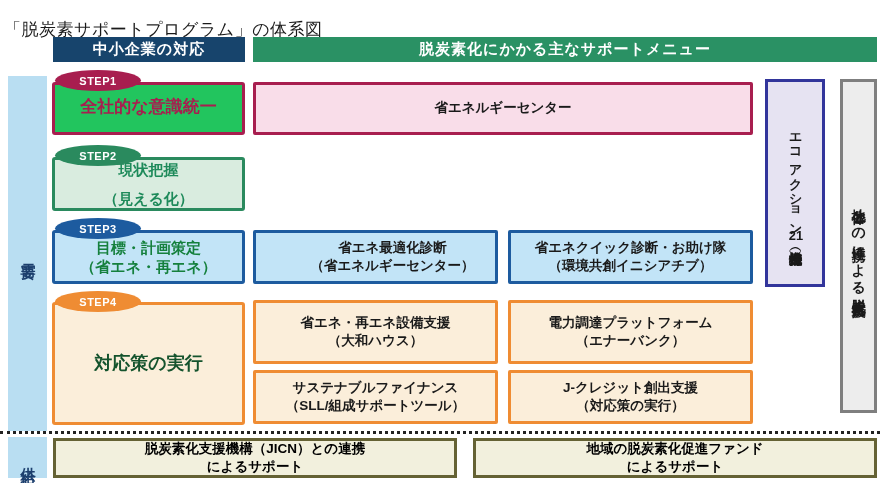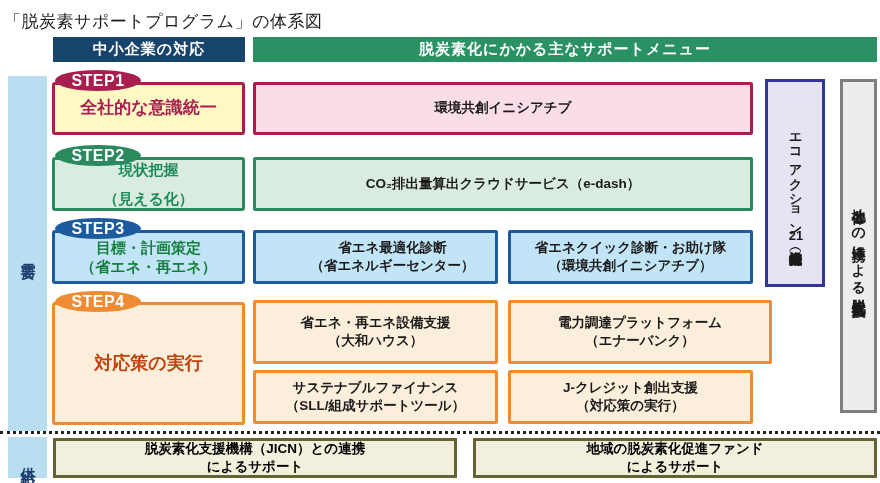--- a/index.html
+++ b/index.html
@@ -23,29 +23,29 @@
     background:#b9def2; color:#1c3f6e; font-weight:bold; font-size:15px;
     display:flex; align-items:center; justify-content:center;
     writing-mode:vertical-rl; text-orientation:upright; letter-spacing:3px;
   }
 
   .stepbox {
     border-style:solid; border-width:3px; border-radius:3px;
     display:flex; flex-direction:column; align-items:center; justify-content:center;
     text-align:center; font-weight:bold; line-height:1.3;
   }
-  .s1 { background:#fef9c3; border-color:#a81e4f; color:#a81e4f; font-size:17px; }
+  .s1 { background:#22c55e; border-color:#a81e4f; color:#a81e4f; font-size:17px;font-family:Liberation Mono, monospace; }
   .s2 { background:#d9ecdf; border-color:#2a8a5e; color:#1e8a5a; font-size:15px; }
   .s3 { background:#c2e4f7; border-color:#1d5b9f; color:#15803d; font-size:15px; }
-  .s4 { background:#fbeeda; border-color:#ef8c33; color:#c2410c; font-size:18px; }
+  .s4 { background:#fbeeda; border-color:#ef8c33; color:#14532d; font-size:18px; }
 
   .badge {
     border-radius:50%;
     display:flex; align-items:center; justify-content:center;
-    color:#ffffff; font-weight:bold; font-size:16px; letter-spacing:0.5px;
+    color:#ffffff; font-weight:bold; font-size:11px; letter-spacing:0.5px;
     z-index:3;
   }
   .b1 { background:#a81e4f; } .b2 { background:#2a8a5e; }
   .b3 { background:#1d5b9f; } .b4 { background:#ef8c33; }
 
   .supbox {
     border-style:solid; border-width:3px; border-radius:2px;
     display:flex; flex-direction:column; align-items:center; justify-content:center;
     text-align:center; color:#1a1a1a; font-weight:bold; font-size:13.5px; line-height:1.35;
   }
@@ -70,21 +70,21 @@
     background:#f2f0dd; border:3px solid #656234;
     display:flex; flex-direction:column; align-items:center; justify-content:center;
     text-align:center; color:#000000; font-weight:bold; font-size:13.5px; line-height:1.3;
   }
 </style>
 </head>
 <body>
 
 <div id="canvas">
 
-  <div class="abs page-title" style="left:4px; top:10px;">「脱炭素サポートプログラム」の体系図</div>
+  <div class="abs page-title" style="left:4px; top:18px;">「脱炭素サポートプログラム」の体系図</div>
 
   <div class="abs col-header hdr-navy" style="left:53px; top:37px; width:192px; height:25px;">中小企業の対応</div>
   <div class="abs col-header hdr-green" style="left:253px; top:37px; width:624px; height:25px;">脱炭素化にかかる主なサポートメニュー</div>
 
   <div class="abs band" style="left:8px; top:76px; width:39px; height:355px;">需要</div>
   <div class="abs band" style="left:8px; top:437px; width:39px; height:41px;">供給</div>
 
   <div class="abs badge b1" style="left:55px; top:70px; width:86px; height:21px;">STEP1</div>
   <div class="abs stepbox s1" style="left:52px; top:82px; width:193px; height:53px;">
     <span>全社的な意識統一</span>
@@ -101,41 +101,38 @@
     <span>目標・計画策定</span>
     <span>（省エネ・再エネ）</span>
   </div>
 
   <div class="abs badge b4" style="left:55px; top:291px; width:86px; height:21px;">STEP4</div>
   <div class="abs stepbox s4" style="left:52px; top:302px; width:193px; height:123px;">
     <span>対応策の実行</span>
   </div>
 
   <div class="abs supbox p1" style="left:253px; top:82px; width:500px; height:53px;">
-    <span>環境共創イニシアチブ</span>
+    <span>省エネルギーセンター</span>
   </div>
 
-  <div class="abs supbox p2" style="left:253px; top:157px; width:500px; height:54px;">
-    <span>CO₂排出量算出クラウドサービス（e-dash）</span>
-  </div>
 
   <div class="abs supbox p3" style="left:253px; top:230px; width:245px; height:54px;padding-left:34px;">
     <span>省エネ最適化診断</span>
     <span>（省エネルギーセンター）</span>
   </div>
   <div class="abs supbox p3" style="left:508px; top:230px; width:245px; height:54px;">
     <span>省エネクイック診断・お助け隊</span>
     <span>（環境共創イニシアチブ）</span>
   </div>
 
   <div class="abs supbox p4" style="left:253px; top:300px; width:245px; height:64px;">
     <span>省エネ・再エネ設備支援</span>
     <span>（大和ハウス）</span>
   </div>
-  <div class="abs supbox p4" style="left:508px; top:300px; width:264px; height:64px;">
+  <div class="abs supbox p4" style="left:508px; top:300px; width:245px; height:64px;">
     <span>電力調達プラットフォーム</span>
     <span>（エナーバンク）</span>
   </div>
   <div class="abs supbox p4" style="left:253px; top:370px; width:245px; height:54px;">
     <span>サステナブルファイナンス</span>
     <span>（SLL/組成サポートツール）</span>
   </div>
   <div class="abs supbox p4" style="left:508px; top:370px; width:245px; height:54px;">
     <span>J-クレジット創出支援</span>
     <span>（対応策の実行）</span>

